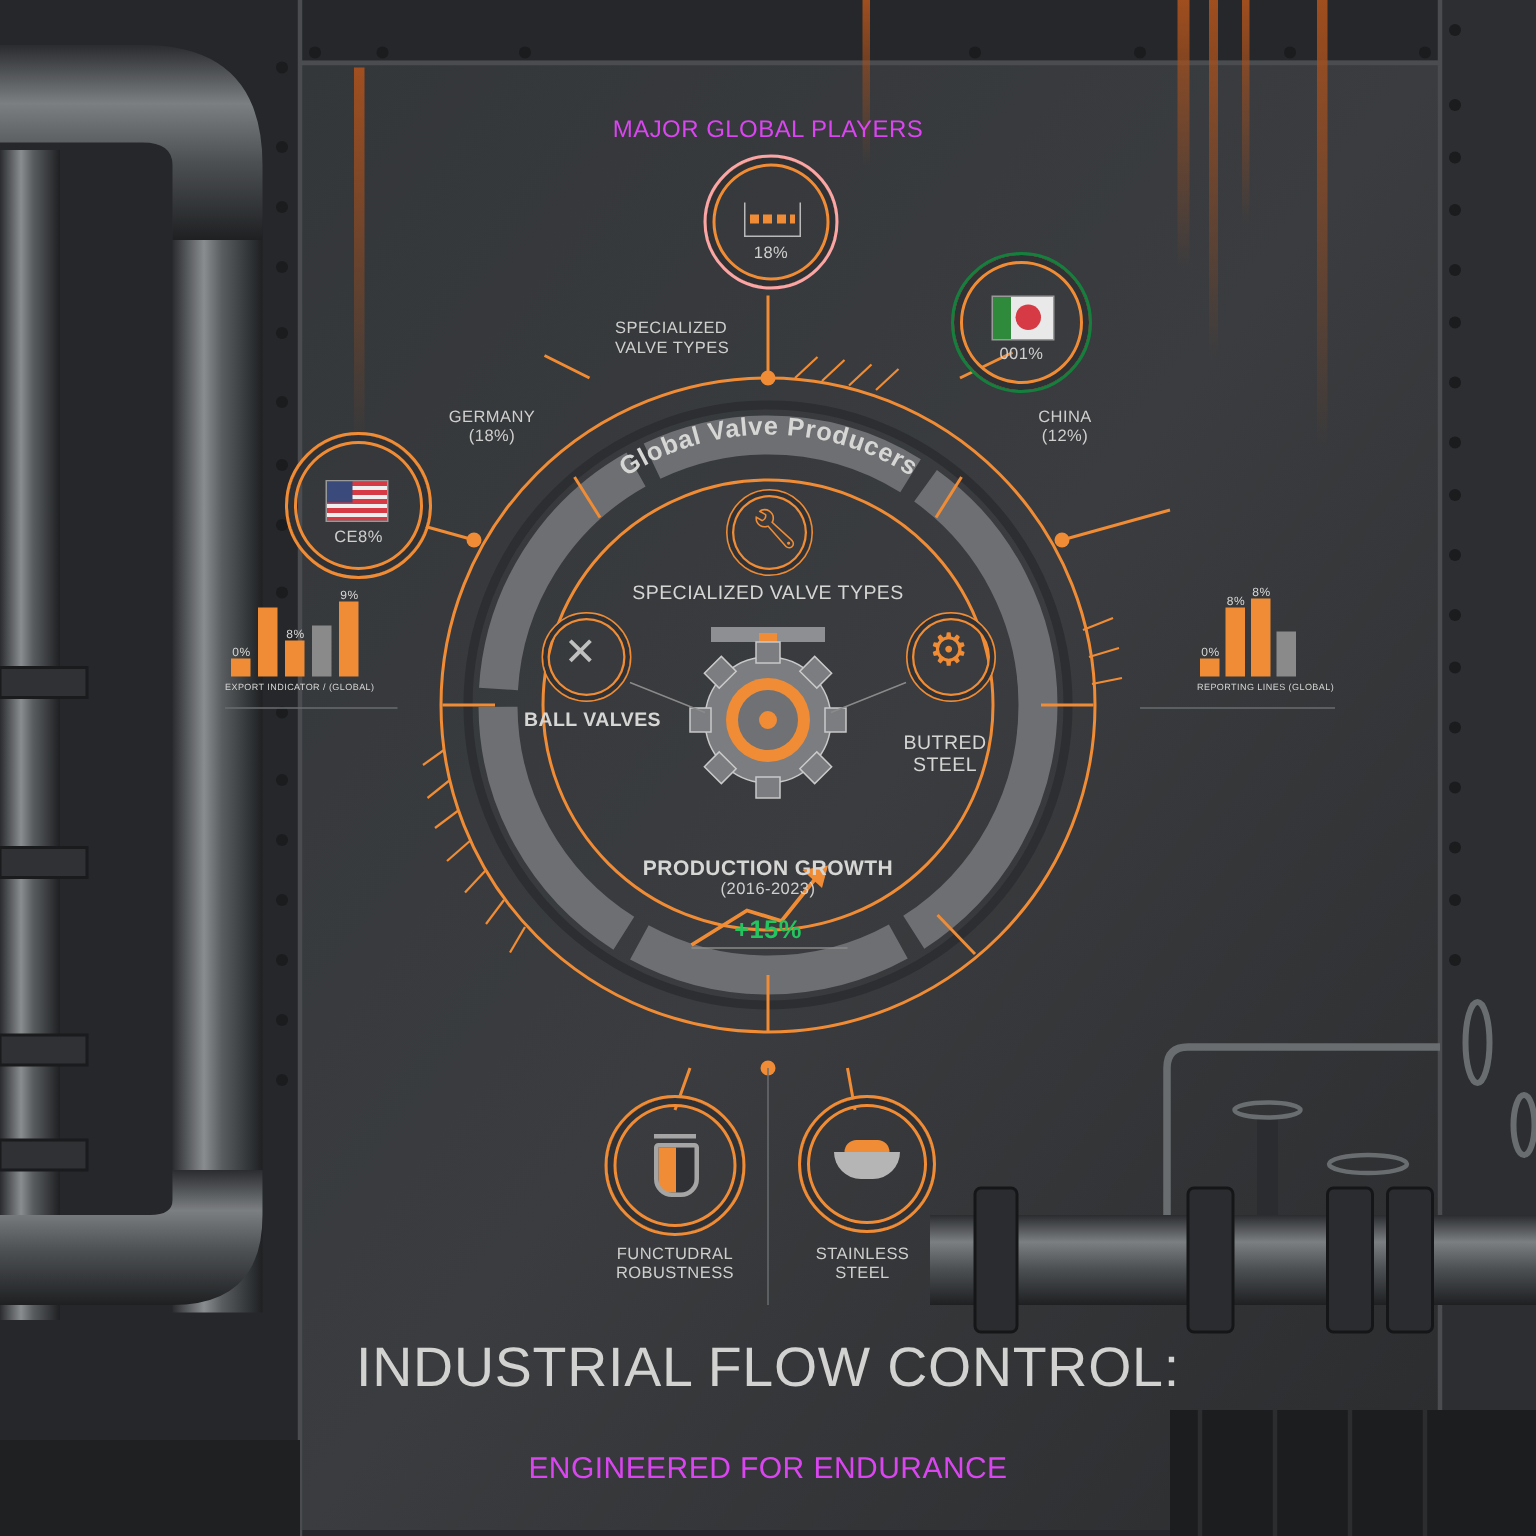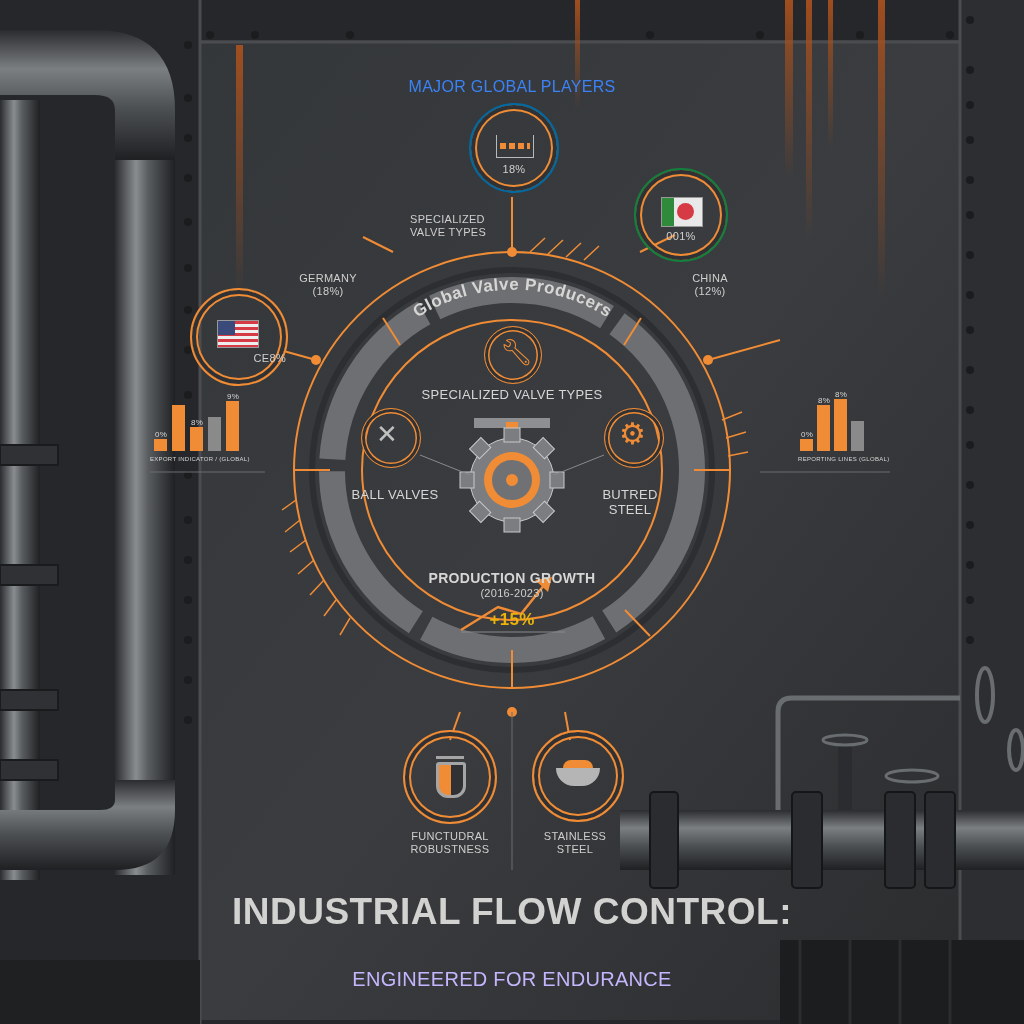--- a/index.html
+++ b/index.html
@@ -1,24 +1,24 @@
 <!DOCTYPE html>
 <html><head>
 <meta charset="utf-8">
 <style>
   html, body { margin:0; padding:0; }
   body { width:1024px; height:1024px; overflow:hidden; background:#2a2c2f; font-family:"Liberation Sans", sans-serif; position:relative; }
   .scene { position:absolute; left:0; top:0; width:1024px; height:1024px; }
   .txt { position:absolute; color:#d6d6d4; text-transform:uppercase; text-align:center; font-family:"Liberation Sans", sans-serif; line-height:1.15; letter-spacing:0.3px; }
   .small { font-size:11px; color:#cfcfcd; }
   .med { font-size:13px; }
-  .hdr { font-size:16px; color:#3b82f6; }
-  .title { font-family:"Liberation Sans", sans-serif; font-weight:bold; font-size:37px; color:#d2d2d0; letter-spacing:0.5px; line-height:40px; }
-  .subtitle { font-size:20px; color:#c4b5fd; }
-  .growth-pct { font-size:17px; font-weight:bold; color:#eab308; }
+  .hdr { font-size:16px; color:#d946ef; }
+  .title { font-family:"Liberation Sans", sans-serif; font-weight:normal; font-size:37px; color:#d2d2d0; letter-spacing:0.5px; line-height:40px; }
+  .subtitle { font-size:20px; color:#d946ef; }
+  .growth-pct { font-size:17px; font-weight:bold; color:#22c55e; }
 </style>
 </head>
 <body>
 
 <div class="scene">
   <svg width="1024" height="1024" viewBox="0 0 1024 1024" xmlns="http://www.w3.org/2000/svg" style="position:absolute;left:0;top:0;">
     <defs>
       <linearGradient id="panelG" x1="0" y1="0" x2="1" y2="1">
         <stop offset="0" stop-color="#34373a"></stop>
         <stop offset="0.5" stop-color="#3a3c3f"></stop>
@@ -213,38 +213,38 @@
     <polyline points="461,630 498,607 521,614 545,584" fill="none" stroke="#f08c35" stroke-width="2.5"></polyline>
     <polygon points="552,577 535,580 548,592" fill="#f08c35"></polygon>
     <line x1="461" y1="632" x2="565" y2="632" stroke="#8a8a8a" stroke-width="1"></line>
 
     <line x1="512" y1="712" x2="512" y2="870" stroke="#6a6c6f" stroke-width="1"></line>
 
     <line x1="150" y1="472" x2="265" y2="472" stroke="#6a6c6f" stroke-width="1"></line>
     <line x1="760" y1="472" x2="890" y2="472" stroke="#6a6c6f" stroke-width="1"></line>
   </svg>
 
-  <div style="position:absolute;left:469px;top:103px;width:86px;height:86px;border:2px solid #0369a1;border-radius:50%;box-shadow:inset 0 0 0 4px #2f3134, inset 0 0 0 6px #f08c35;text-decoration:underline;">
+  <div style="position:absolute;left:469px;top:103px;width:86px;height:86px;border:2px solid #fca5a5;border-radius:50%;box-shadow:inset 0 0 0 4px #2f3134, inset 0 0 0 6px #f08c35;text-decoration:underline;">
     <div style="position:absolute;left:25px;top:30px;width:36px;height:22px;border:1.5px solid #b9b9b9;border-top:none;background:repeating-linear-gradient(90deg,#f08c35 0 6px,transparent 6px 9px);background-size:30px 6px;background-position:3px 8px;background-repeat:no-repeat;"></div>
     <div class="txt small" style="left:0;width:86px;top:58px;">18%</div>
   </div>
 
 
   <div style="position:absolute;left:634px;top:168px;width:90px;height:90px;border:2px solid #15803d;border-radius:50%;box-shadow:inset 0 0 0 4px #2f3134, inset 0 0 0 6px #f08c35;">
     <div style="position:absolute;left:25px;top:27px;width:40px;height:28px;background:linear-gradient(90deg,#2f8a3c 0 30%,#e9e9e9 30%);border:1px solid #999;">
       <div style="position:absolute;left:15px;top:5px;width:17px;height:17px;border-radius:50%;background:#d63a44;"></div>
     </div>
     <div class="txt small" style="left:0;width:90px;top:60px;">001%</div>
   </div>
 
   <div style="position:absolute;left:190px;top:288px;width:94px;height:94px;border:2px solid #f08c35;border-radius:50%;box-shadow:inset 0 0 0 4px #2f3134, inset 0 0 0 6px #f08c35;">
     <div style="position:absolute;left:25px;top:30px;width:40px;height:26px;border:1px solid #999;background:repeating-linear-gradient(180deg,#d63a44 0 3px,#eeeeee 3px 6px);">
       <div style="position:absolute;left:0;top:0;width:17px;height:14px;background:#3a4a7a;"></div>
     </div>
-    <div class="txt small" style="left:0;width:94px;top:62px;text-align:right;">CE8%</div>
+    <div class="txt small" style="left:0;width:94px;top:62px;">CE8%</div>
   </div>
 
 
   <div style="position:absolute;left:403px;top:730px;width:90px;height:90px;border:2px solid #f08c35;border-radius:50%;box-shadow:inset 0 0 0 4px #2f3134, inset 0 0 0 6px #f08c35;">
     <div style="position:absolute;left:31px;top:24px;width:28px;height:38px;">
       <div style="width:28px;height:3px;background:#a5a5a5;margin:0 auto 3px;"></div>
       <div style="width:24px;height:30px;margin:0 auto;background:linear-gradient(90deg,#f08c35 50%,#2f3134 50%);border:3px solid #a5a5a5;border-radius:3px 3px 12px 12px;"></div>
     </div>
   </div>
   <div style="position:absolute;left:532px;top:730px;width:88px;height:88px;border:2px solid #f08c35;border-radius:50%;box-shadow:inset 0 0 0 4px #2f3134, inset 0 0 0 6px #f08c35;">
@@ -285,21 +285,21 @@
   <svg width="1024" height="1024" viewBox="0 0 1024 1024" style="position:absolute;left:0;top:0;">
     <defs>
         <path id="arcTxt" d="M395 335 A175 175 0 0 1 630 335"></path>
       </defs>
     <text font-family="Liberation Sans, sans-serif" font-size="17" font-weight="bold" fill="#d6d6d4" letter-spacing="0.5">
       <textPath href="#arcTxt" startOffset="50%" text-anchor="middle">Global Valve Producers</textPath>
     </text>
   </svg>
 
   <div class="txt med" style="left:412px;top:388px;width:200px;">Specialized Valve Types</div>
-  <div class="txt med" style="left:345px;top:488px;width:100px;">Ball Valves</div>
+  <div class="txt med" style="left:345px;top:473px;width:100px;font-weight:bold;">Ball Valves</div>
   <div class="txt med" style="left:580px;top:488px;width:100px;">Butred Steel</div>
 
   <div class="txt" style="left:412px;top:570px;width:200px;font-size:14px;font-weight:bold;">Production Growth</div>
   <div class="txt small" style="left:437px;top:587px;width:150px;">(2016-2023)</div>
   <div class="txt growth-pct" style="left:462px;top:610px;width:100px;">+15%</div>
 
   <div class="txt small" style="left:395px;top:830px;width:110px;">
     <div>Functudral</div>
     <div>Robustness</div>
   </div>

